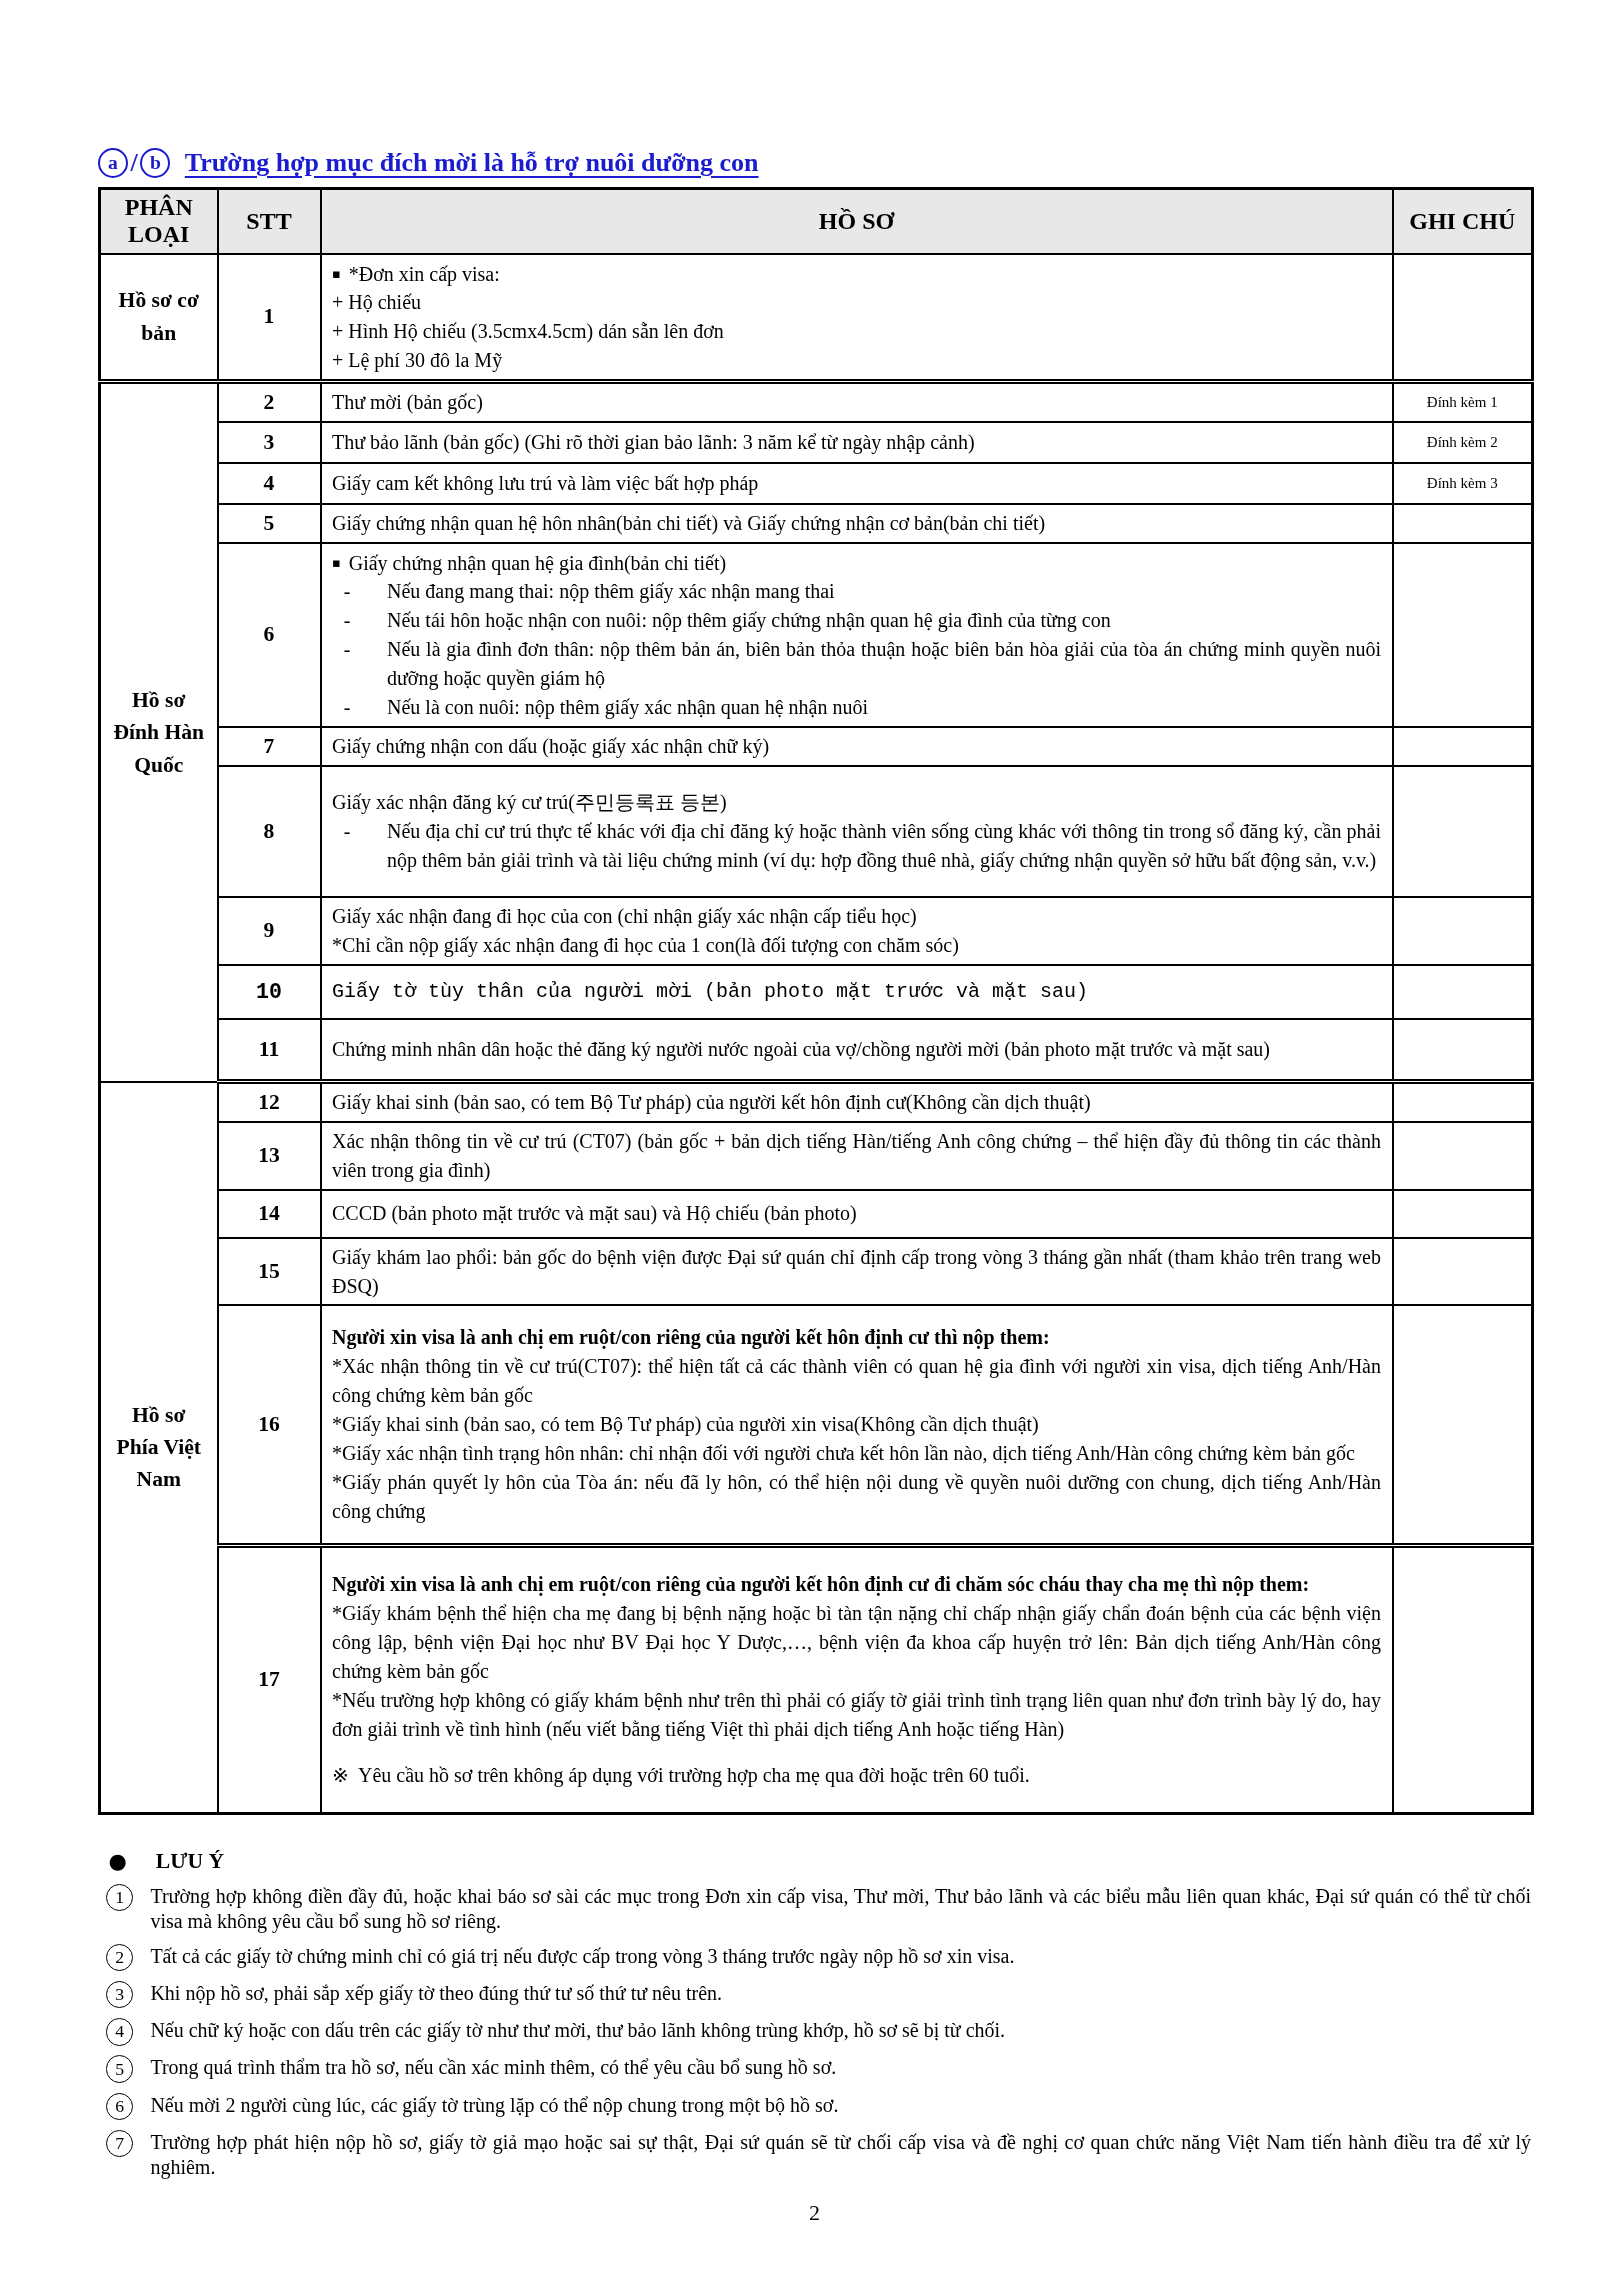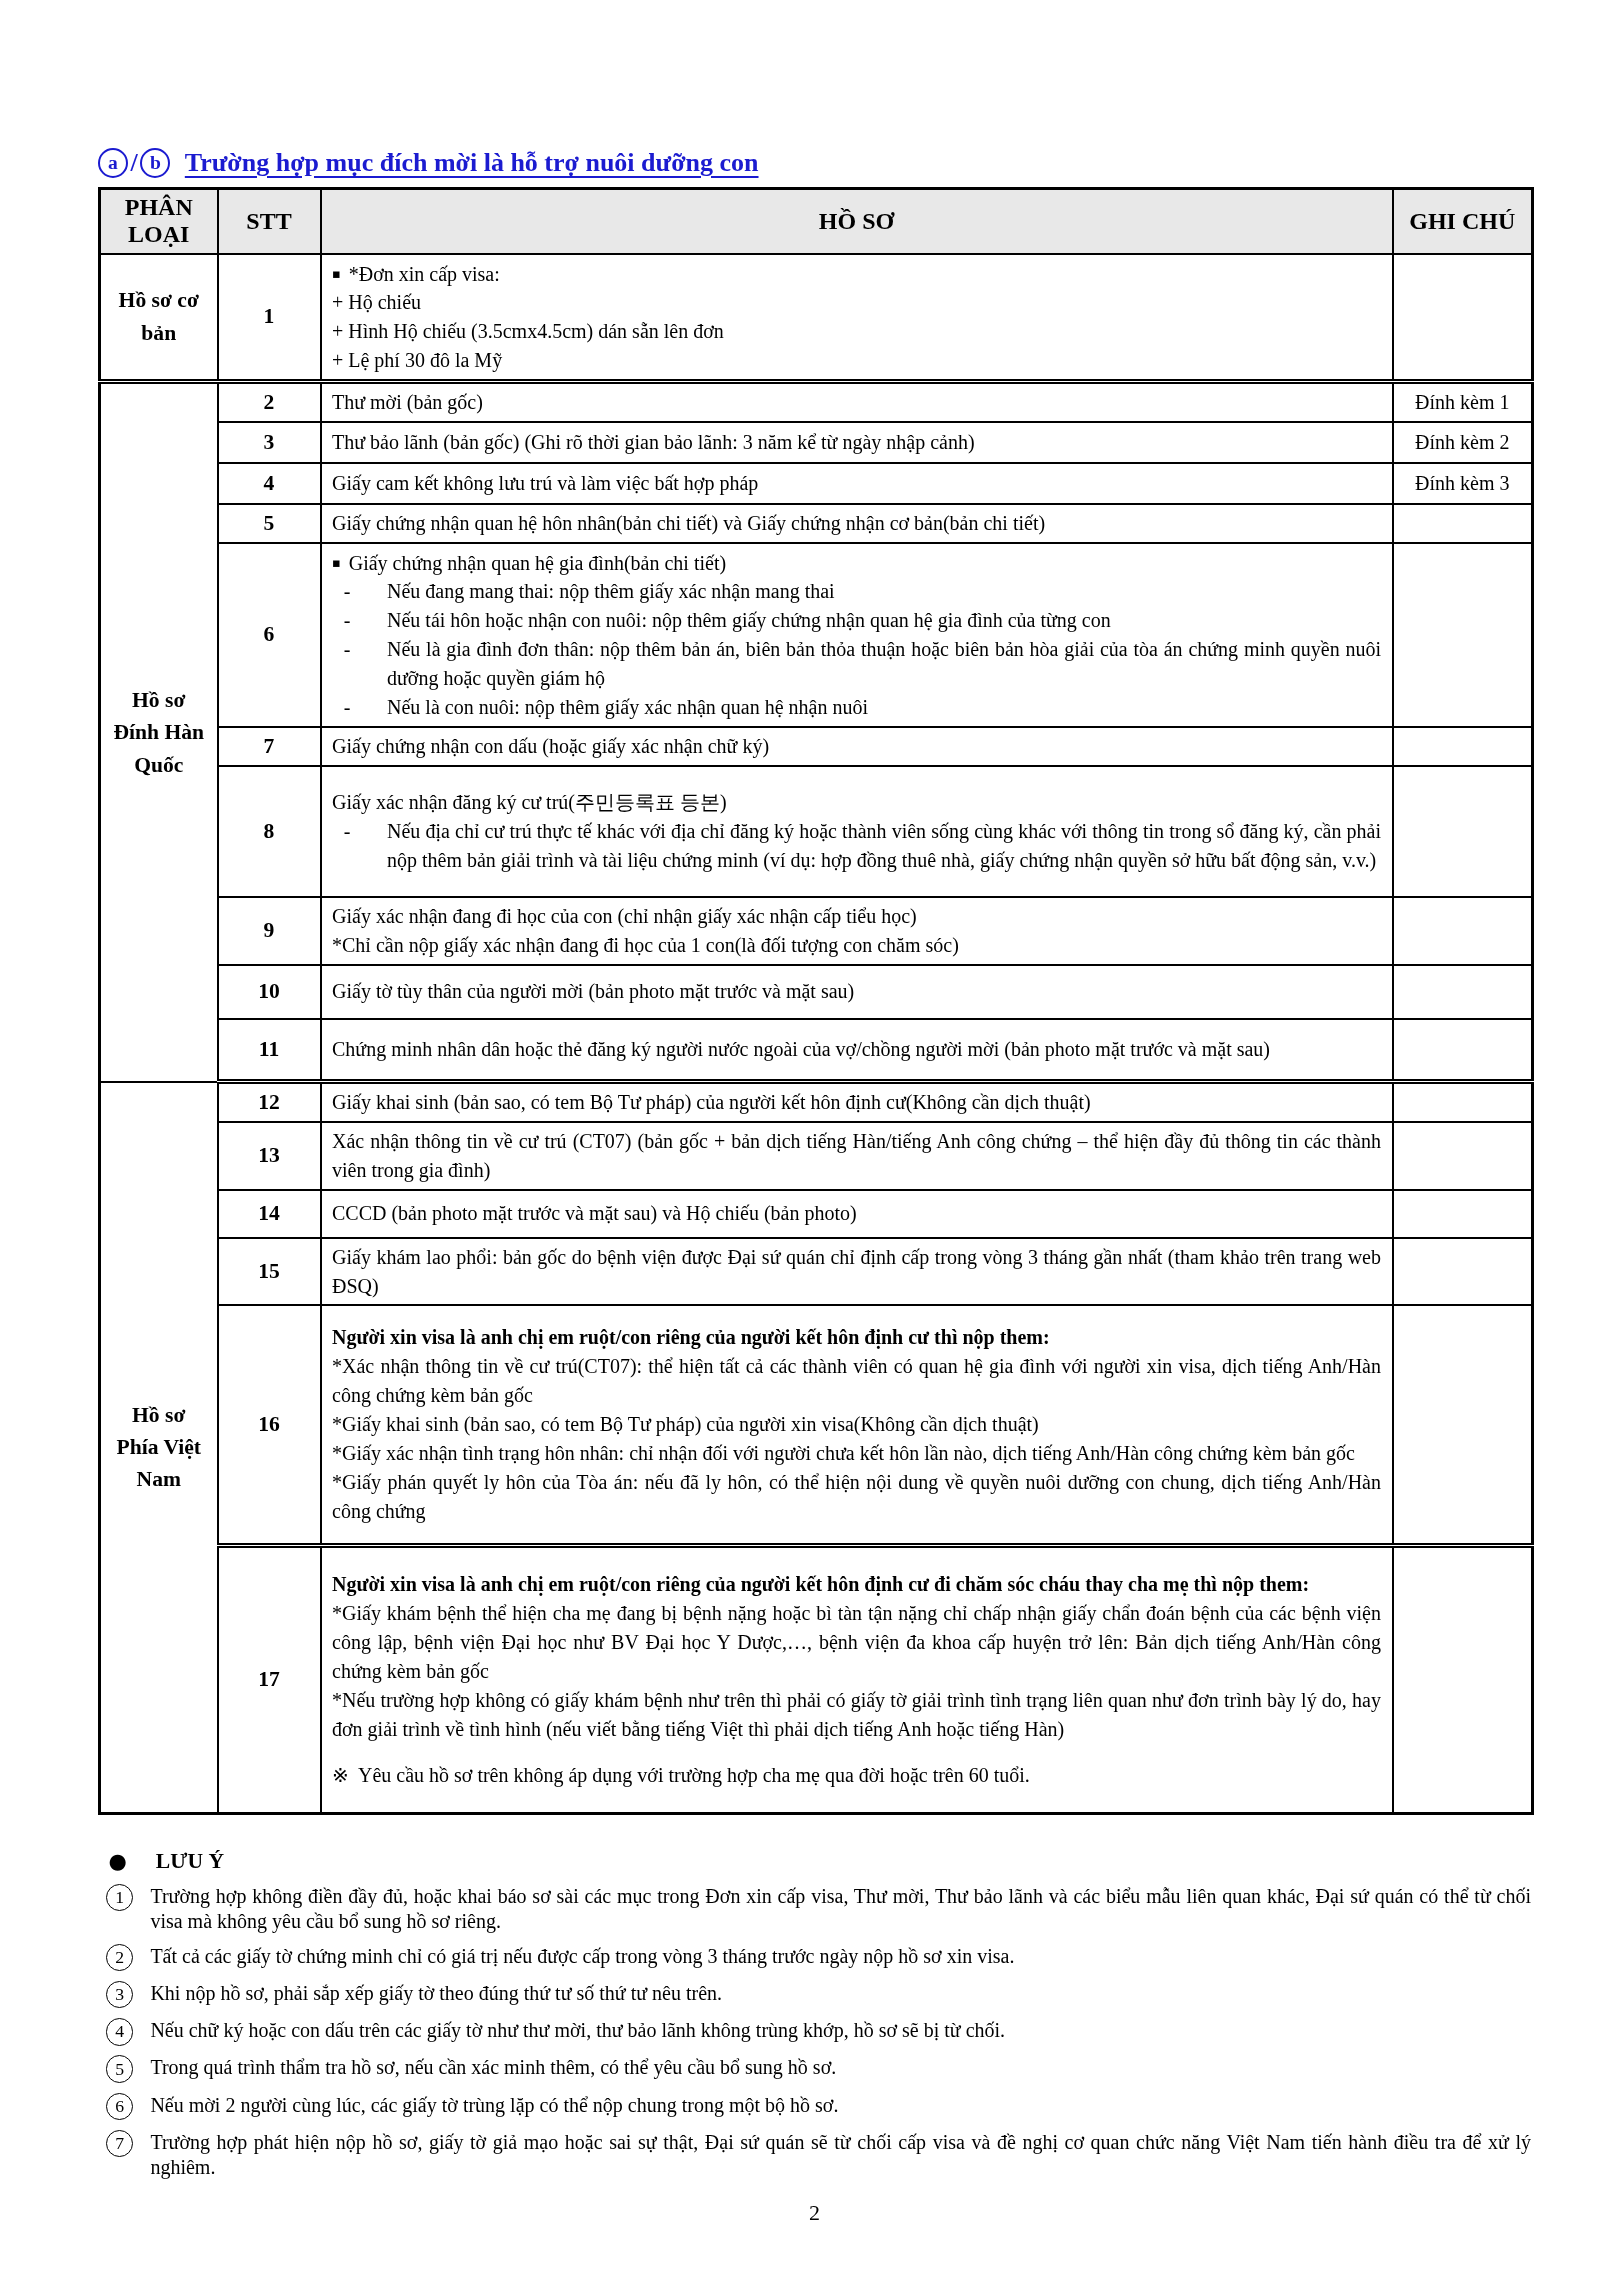--- a/index.html
+++ b/index.html
@@ -42,21 +42,21 @@
   }
   td.cat {
     font-weight:bold; font-size:21.6px; text-align:center;
     vertical-align:middle; padding:0 10.5px; line-height:1.5;
   }
   td.stt { font-weight:bold; font-size:21.6px; text-align:center; vertical-align:middle; }
   td.docs {
     font-size:20px; line-height:29px;
     padding:3.9px 10.5px; vertical-align:middle; text-align:justify;
   }
-  td.note { font-size:20px; text-align:center; vertical-align:middle; padding:0 3.9px; }
+  td.note { font-size:15px; text-align:center; vertical-align:middle; padding:0 3.9px; }
   tr.sep-heavy > td, td.heavy-bottom { border-bottom:5.9px double #000; }
 
   .line { position:relative; }
   .line.dash { padding-left:55px; }
   .line.dash > .mk { position:absolute; left:11.8px; }
   .line.sq > .mk { font-family:"DejaVu Sans",sans-serif; font-size:13px; margin-right:7.9px; vertical-align:2.6px; }
   .line.bold { font-weight:bold; }
   .line.ref { margin-top:17px; }
   .line.ref > .mk { font-family:"DejaVu Sans",sans-serif; margin-right:9.2px; }
 
@@ -168,21 +168,21 @@
           <td class="note"></td>
         </tr>
         <tr style="height: 63px;">
           <td class="stt">9</td>
           <td class="docs">
             <div class="line"><span class="t">Giấy xác nhận đang đi học của con (chỉ nhận giấy xác nhận cấp tiểu học)</span></div>
             <div class="line"><span class="t">*Chỉ cần nộp giấy xác nhận đang đi học của 1 con(là đối tượng con chăm sóc)</span></div>
           </td>
           <td class="note"></td>
         </tr>
-        <tr style="height: 54px;">
+        <tr style="height: 54px; font-family: Liberation Mono, monospace;">
           <td class="stt">10</td>
           <td class="docs">
             <div class="line"><span class="t">Giấy tờ tùy thân của người mời (bản photo mặt trước và mặt sau)</span></div>
           </td>
           <td class="note"></td>
         </tr>
         <tr class="sep-heavy" style="height: 63px;">
           <td class="stt">11</td>
           <td class="docs">
             <div class="line"><span class="t">Chứng minh nhân dân hoặc thẻ đăng ký người nước ngoài của vợ/chồng người mời (bản photo mặt trước và mặt sau)</span></div>

